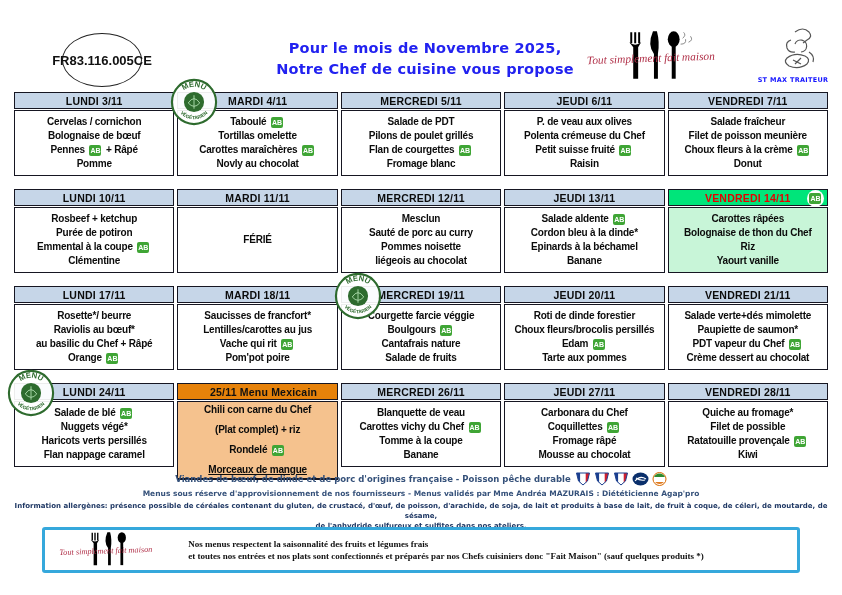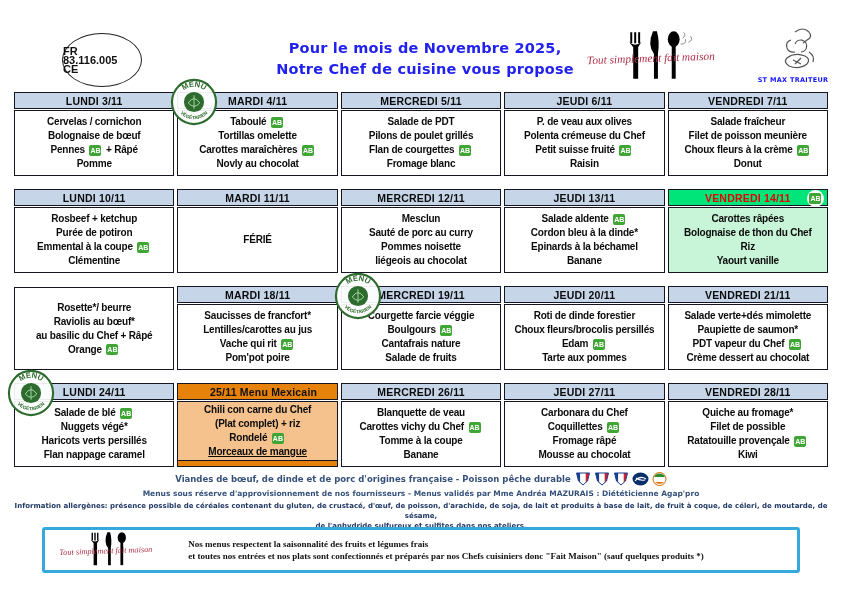--- a/index.html
+++ b/index.html
@@ -1,22 +1,22 @@
 <!DOCTYPE html>
 <html style="--header-bg: #c6d6e8; --accent-green: #00e57a; --green-body: #c8f5d8; --accent-orange: #e6820a; --orange-body: #f5c28e; --title-blue: #2222f0; --box-border: #35a8dc; --ab-green: #3fa535;"><head>
 <meta charset="utf-8">
 <style>
   html,body{margin:0;padding:0;background:#fff;}
   .page{position:relative;width:842px;height:595px;background:#fff;overflow:hidden;
         font-family:"Liberation Sans",sans-serif;}
 
   
   .health-stamp{position:absolute;left:62px;top:33px;width:78px;height:52px;
-    border:1.6px solid #222;border-radius:50%;display:flex;flex-direction:column;
-    align-items:flex-start;justify-content:center;font-size:11px;font-weight:bold;color:#111;line-height:9px;}
+    border:1.6px solid #222;border-radius:50%;display:flex;flex-direction:row;
+    align-items:center;justify-content:center;font-size:13px;font-weight:bold;color:#111;line-height:9px;}
   .main-title{position:absolute;left:230px;top:38px;width:390px;text-align:center;
     color:var(--title-blue,#2222f0);font-weight:bold;font-size:14.5px;line-height:21px;
     font-family:"DejaVu Sans",sans-serif;letter-spacing:.2px;}
   .fm-logo{position:absolute;left:572px;top:26px;width:158px;height:62px;}
   .stmax{position:absolute;left:752px;top:26px;width:82px;text-align:center;}
   .stmax-label{font-size:6.5px;font-weight:bold;color:#1414ff;letter-spacing:.3px;
     font-family:"DejaVu Sans",sans-serif;}
 
   
   .menu-grid{position:absolute;left:14px;top:92px;width:814px;display:grid;
@@ -26,21 +26,21 @@
     border:1.6px solid #161622;display:flex;align-items:center;justify-content:center;
     font-size:10.5px;font-weight:bold;color:#0b0b0b;letter-spacing:.2px;}
   .card-body{flex:1;background:#fff;border:1.6px solid #161622;margin-top:1px;
     display:flex;flex-direction:column;align-items:center;justify-content:center;
     text-align:center;font-weight:bold;font-size:10px;line-height:14px;color:#0b0b0b;
     letter-spacing:-.2px;white-space:nowrap;padding:1px 0;}
   .menu-line.u{text-decoration:underline;}
   .card.green .card-header{background:var(--accent-green,#00e57a);color:#e60000;}
   .card.green .card-body{background:var(--green-body,#c8f5d8);}
   .card.orange .card-header{background:var(--accent-orange,#e6820a);color:#111;padding-left:12px;}
-  .card.orange .card-body{background:var(--orange-body,#f5c28e);}
+  .card.orange .card-body{background:var(--orange-body,#f5c28e);gap:6px;}
   .orange-strip{height:6px;background:var(--accent-orange,#e6820a);
     border:1.6px solid #161622;border-top:none;}
   .veg-stamp{position:absolute;left:-7px;top:-14px;width:48px;height:48px;z-index:6;}
   .hdr-ab{position:absolute;right:3px;top:0px;width:17px;height:17px;background:#fff;
     border-radius:50%;display:flex;align-items:center;justify-content:center;z-index:4;}
   .ab{display:inline-block;min-width:12px;height:11px;background:var(--ab-green,#3fa535);
     color:#fff;font-size:7px;font-weight:bold;line-height:11px;text-align:center;
     border-radius:2px;vertical-align:middle;margin:0 2px;letter-spacing:0;white-space:nowrap;}
 
   
@@ -196,20 +196,21 @@
             <span class="ab">AB</span>
           </span></div>
         <div class="card-body">
           <div class="menu-line">Carottes râpées</div>
           <div class="menu-line">Bolognaise de thon du Chef</div>
           <div class="menu-line">Riz</div>
           <div class="menu-line">Yaourt vanille</div>
         </div>
       </div>
       <div class="card normal">
+        <div class="card-header">LUNDI 17/11</div>
         <div class="card-body">
           <div class="menu-line">Rosette*/ beurre</div>
           <div class="menu-line">Raviolis au bœuf*</div>
           <div class="menu-line">au basilic du Chef + Râpé</div>
           <div class="menu-line">Orange <span class="ab">AB</span></div>
         </div>
       </div>
       <div class="card normal">
         <div class="card-header">MARDI 18/11</div>
         <div class="card-body">

